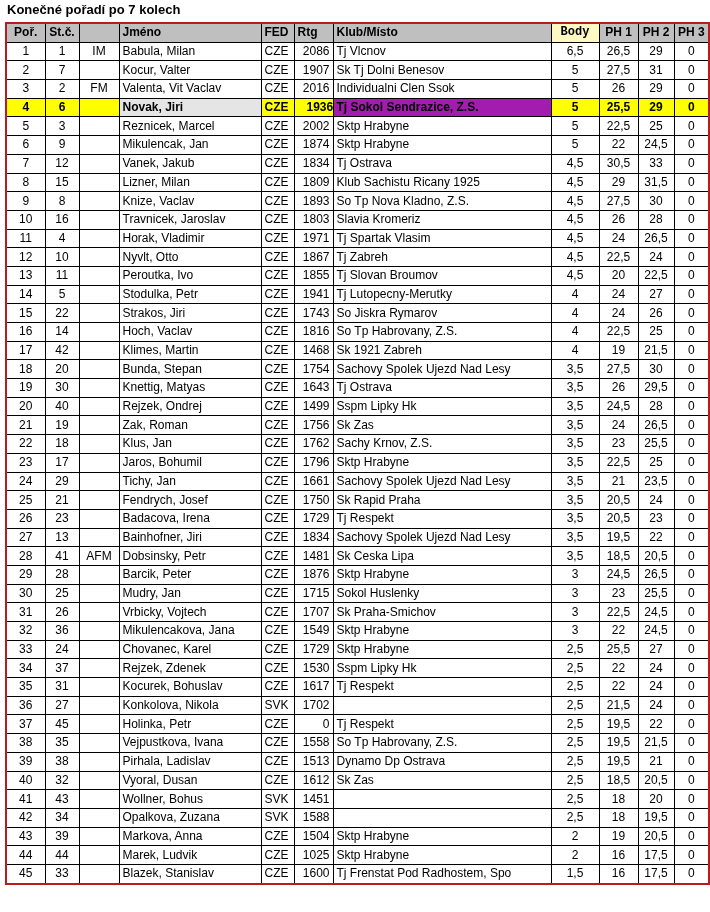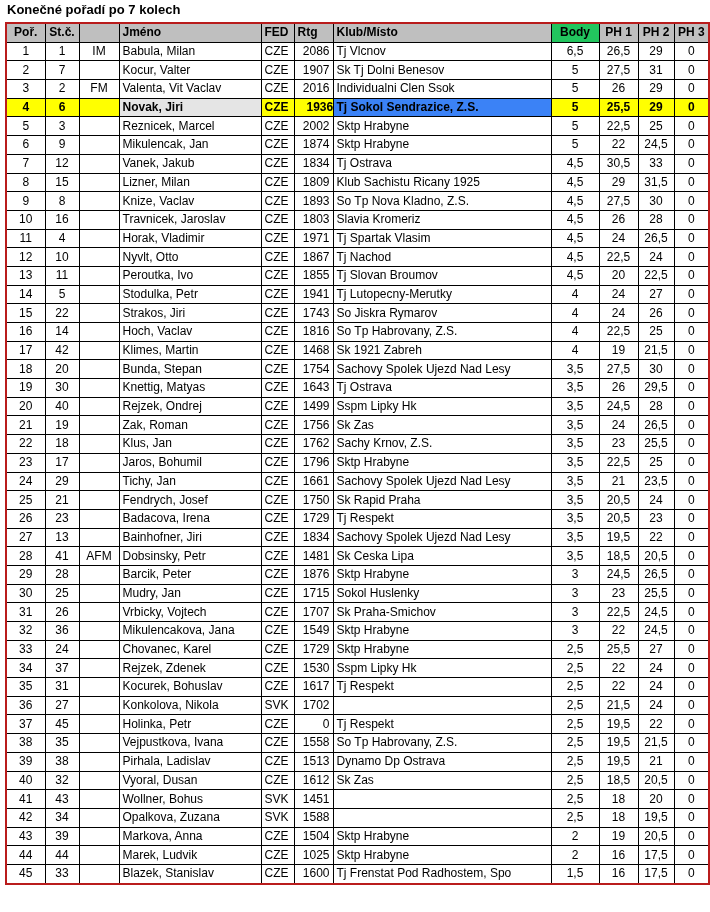--- a/index.html
+++ b/index.html
@@ -70,21 +70,21 @@
     </colgroup>
     <thead>
       <tr>
         <th class="al-c" style="background: rgb(191, 191, 191);">Poř.</th>
         <th class="al-c" style="background: rgb(191, 191, 191);">St.č.</th>
         <th class="al-c" style="background: rgb(191, 191, 191);"></th>
         <th class="al-l" style="background: rgb(191, 191, 191);">Jméno</th>
         <th class="al-l" style="background: rgb(191, 191, 191);">FED</th>
         <th class="al-r" style="background: rgb(191, 191, 191);">Rtg</th>
         <th class="al-l" style="background: rgb(191, 191, 191);">Klub/Místo</th>
-        <th class="al-c" style="background: #22c55e;">Body</th>
+        <th class="al-c" style="background: #fef9c3; font-family: Liberation Mono, monospace;">Body</th>
         <th class="al-c" style="background: rgb(191, 191, 191);">PH 1</th>
         <th class="al-c" style="background: rgb(191, 191, 191);">PH 2</th>
         <th class="al-c" style="background: rgb(191, 191, 191);">PH 3</th>
       </tr>
     </thead>
     <tbody>
         <tr>
     <td class="al-c">1</td>
     <td class="al-c">1</td>
     <td class="al-c">IM</td>
@@ -123,21 +123,21 @@
     <td class="al-c">29</td>
     <td class="al-c">0</td>
   </tr>
         <tr class="highlight">
     <td class="al-c" style="background: rgb(255, 255, 0);">4</td>
     <td class="al-c" style="background: rgb(255, 255, 0);">6</td>
     <td class="al-c" style="background: rgb(255, 255, 0);"></td>
     <td class="al-l" style="background: #e5e5e5;">Novak, Jiri</td>
     <td class="al-l" style="background: rgb(255, 255, 0);">CZE</td>
     <td class="al-r" style="background: rgb(255, 255, 0); padding-left: 12px;">1936</td>
-    <td class="al-l" style="background: #3b82f6;">Tj Sokol Sendrazice, Z.S.</td>
+    <td class="al-l" style="background: #a21caf;">Tj Sokol Sendrazice, Z.S.</td>
     <td class="al-c" style="background: rgb(255, 255, 0);">5</td>
     <td class="al-c" style="background: rgb(255, 255, 0);">25,5</td>
     <td class="al-c" style="background: rgb(255, 255, 0);">29</td>
     <td class="al-c" style="background: rgb(255, 255, 0);">0</td>
   </tr>
         <tr>
     <td class="al-c">5</td>
     <td class="al-c">3</td>
     <td class="al-c"></td>
     <td class="al-l">Reznicek, Marcel</td>
@@ -227,21 +227,21 @@
     <td class="al-c">26,5</td>
     <td class="al-c">0</td>
   </tr>
         <tr>
     <td class="al-c">12</td>
     <td class="al-c">10</td>
     <td class="al-c"></td>
     <td class="al-l">Nyvlt, Otto</td>
     <td class="al-l">CZE</td>
     <td class="al-r">1867</td>
-    <td class="al-l">Tj Nachod</td>
+    <td class="al-l">Tj Zabreh</td>
     <td class="al-c">4,5</td>
     <td class="al-c">22,5</td>
     <td class="al-c">24</td>
     <td class="al-c">0</td>
   </tr>
         <tr>
     <td class="al-c">13</td>
     <td class="al-c">11</td>
     <td class="al-c"></td>
     <td class="al-l">Peroutka, Ivo</td>

